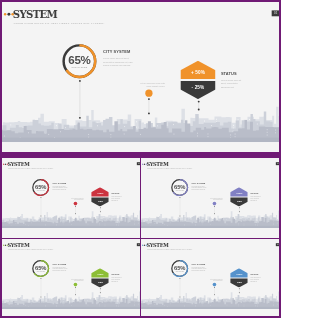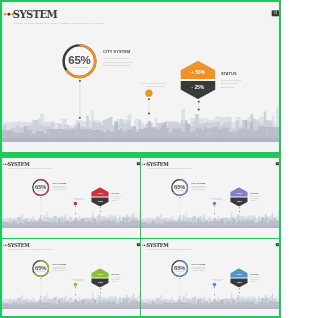--- a/index.html
+++ b/index.html
@@ -1,17 +1,17 @@
 <!DOCTYPE html>
 <html><head>
 <meta charset="utf-8">
 <style>
 html,body{margin:0;padding:0;background:#ffffff;}
 body{width:281px;height:318px;font-family:"Liberation Sans",sans-serif;overflow:hidden;-webkit-font-smoothing:antialiased;}
-.page{position:relative;width:281px;height:318px;background:#22c55e;overflow:hidden;}
+.page{position:relative;width:281px;height:318px;background:#701a75;overflow:hidden;}
 .slide{position:absolute;overflow:hidden;background:#f4f4f4;}
 .inner{position:absolute;left:0;top:0;width:562px;height:318px;transform-origin:0 0;background:#f4f4f4;}
 
 .hdr-dots{position:absolute;left:3px;top:21px;width:22px;height:8px;}
 .hdr-title{position:absolute;left:22px;top:14px;font-family:"DejaVu Serif",serif;font-weight:700;font-size:20.5px;letter-spacing:-1.35px;color:#3d3d3d;line-height:22px;white-space:nowrap;}
 .hdr-sub{position:absolute;left:24px;top:40px;font-size:4.0px;letter-spacing:1.03px;color:#b4b4b4;font-weight:700;white-space:nowrap;}
 .badge{position:absolute;left:547px;top:17px;background:#3a3a3a;color:#c4c4c4;font-size:5.6px;letter-spacing:.5px;padding:3px 4.5px;line-height:6px;font-weight:700;}
 
 .skywrap{position:absolute;left:0;top:0;width:566px;height:318px;}
 .pins{position:absolute;left:0;top:0;width:566px;height:318px;}

